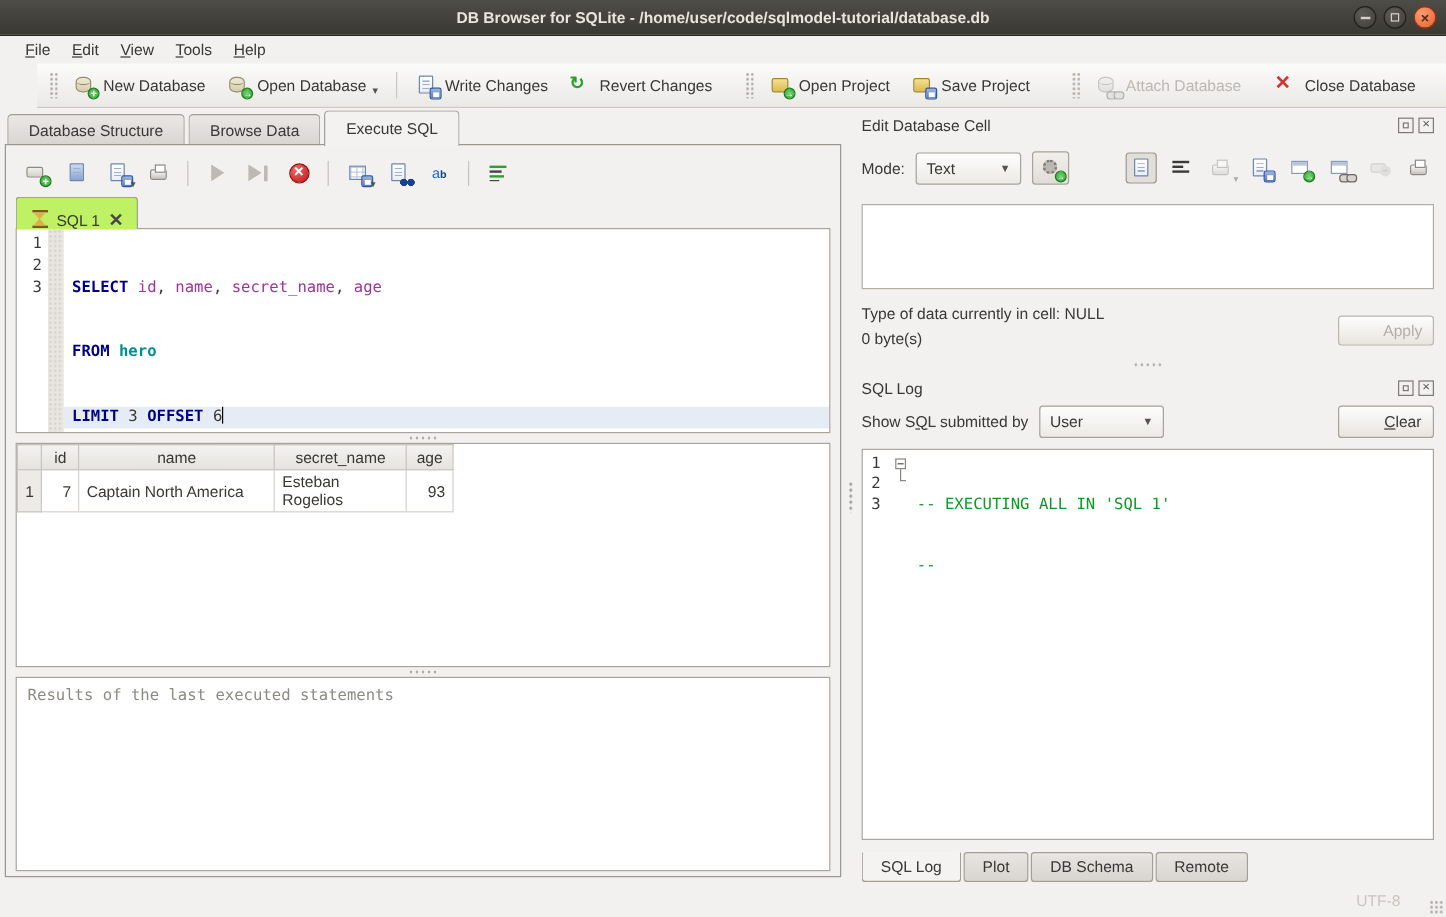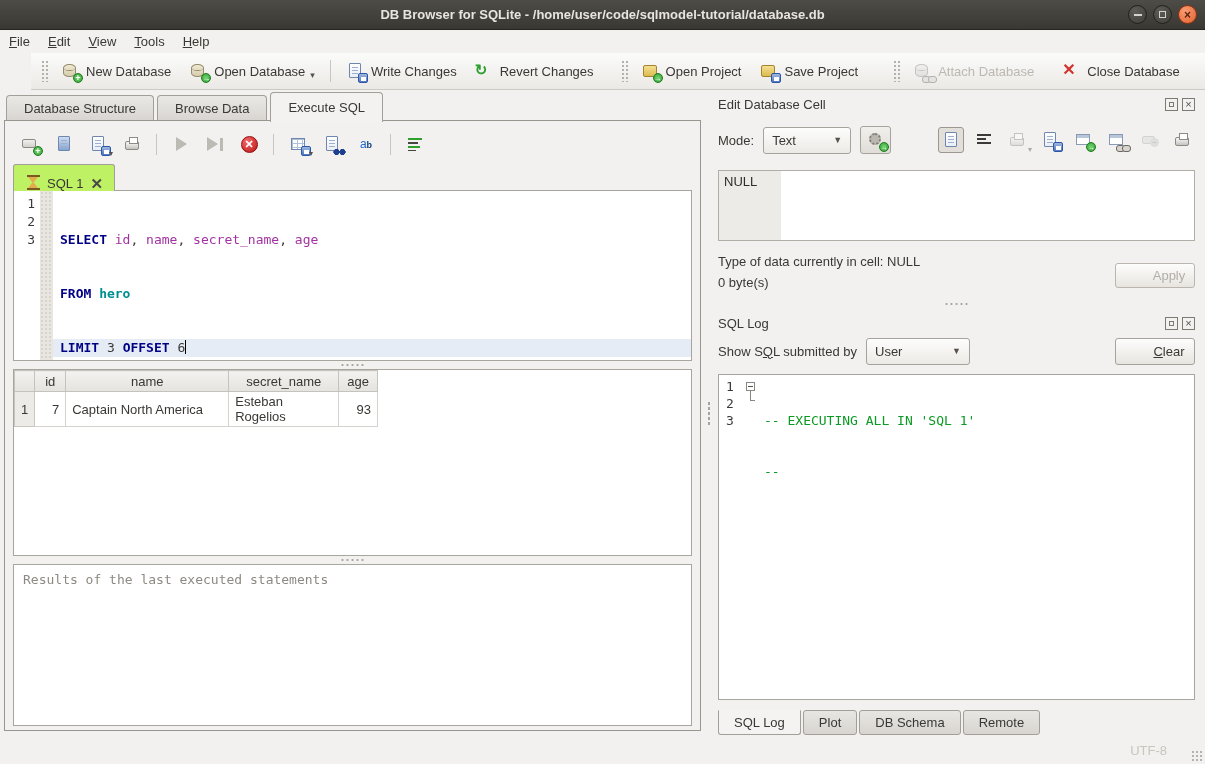--- a/index.html
+++ b/index.html
@@ -17,21 +17,21 @@
   .tb-controls { position:absolute; right:8px; top:5px; display:flex; gap:6px; }
   .wbtn { width:19px; height:19px; border-radius:50%;
     background:radial-gradient(circle at 35% 30%, #5d5b55, #403e39);
     border:1px solid #23211e; color:#d6d2cb; display:flex; align-items:center; justify-content:center; }
   .wbtn .bar { width:8px; height:2px; background:#d6d2cb; }
   .wbtn .box { width:7px; height:7px; border:1px solid #d6d2cb; }
   .wbtn.close { background:radial-gradient(circle at 35% 30%, #f99d72, #e4602e); border-color:#8c3314;
     color:#5e2410; font-weight:bold; font-size:12px; line-height:1; }
   
   .menubar { position:absolute; left:0; top:30px; width:1205px; height:23px;
-    background:#f2f1ef; display:flex; align-items:center; padding-left:0; }
+    background:#f2f1ef; display:flex; align-items:center; padding-left:12px; }
   .menu-item { display:inline-block; padding:2px 9px; }
   .fl { display:inline-block; }
   .fl::first-letter { text-decoration:underline; }
   
   .toolbar { position:absolute; left:0; top:53px; width:1205px; height:37px;
     background:linear-gradient(#fbfbfa,#ebe9e6); border-bottom:1px solid #cdc9c4;
     display:flex; align-items:center; padding:0 6px;margin-left:31px; }
   .tb-handle { width:7px; height:22px; margin:0 4px;
     background-image:radial-gradient(#b4b0aa 1px, transparent 1.3px); background-size:4px 4px; }
   .tb-sep { width:1px; height:22px; background:#c9c5c0; margin:0 6px; }
@@ -489,21 +489,20 @@
           </span>
         <span class="cbtn">
             <span class="icon">
               <span class="i-printer"></span>
             </span>
           </span>
       </span>
     </div>
 
     <div class="cell-edit">
-      <div class="cell-gutter">NULL</div>
       <div class="cell-main"></div>
     </div>
 
     <div class="cell-info">
       <div class="cell-info-text">
         <div>Type of data currently in cell: NULL</div>
         <div>0 byte(s)</div>
       </div>
       <span class="btn apply-btn">Apply</span>
     </div>

